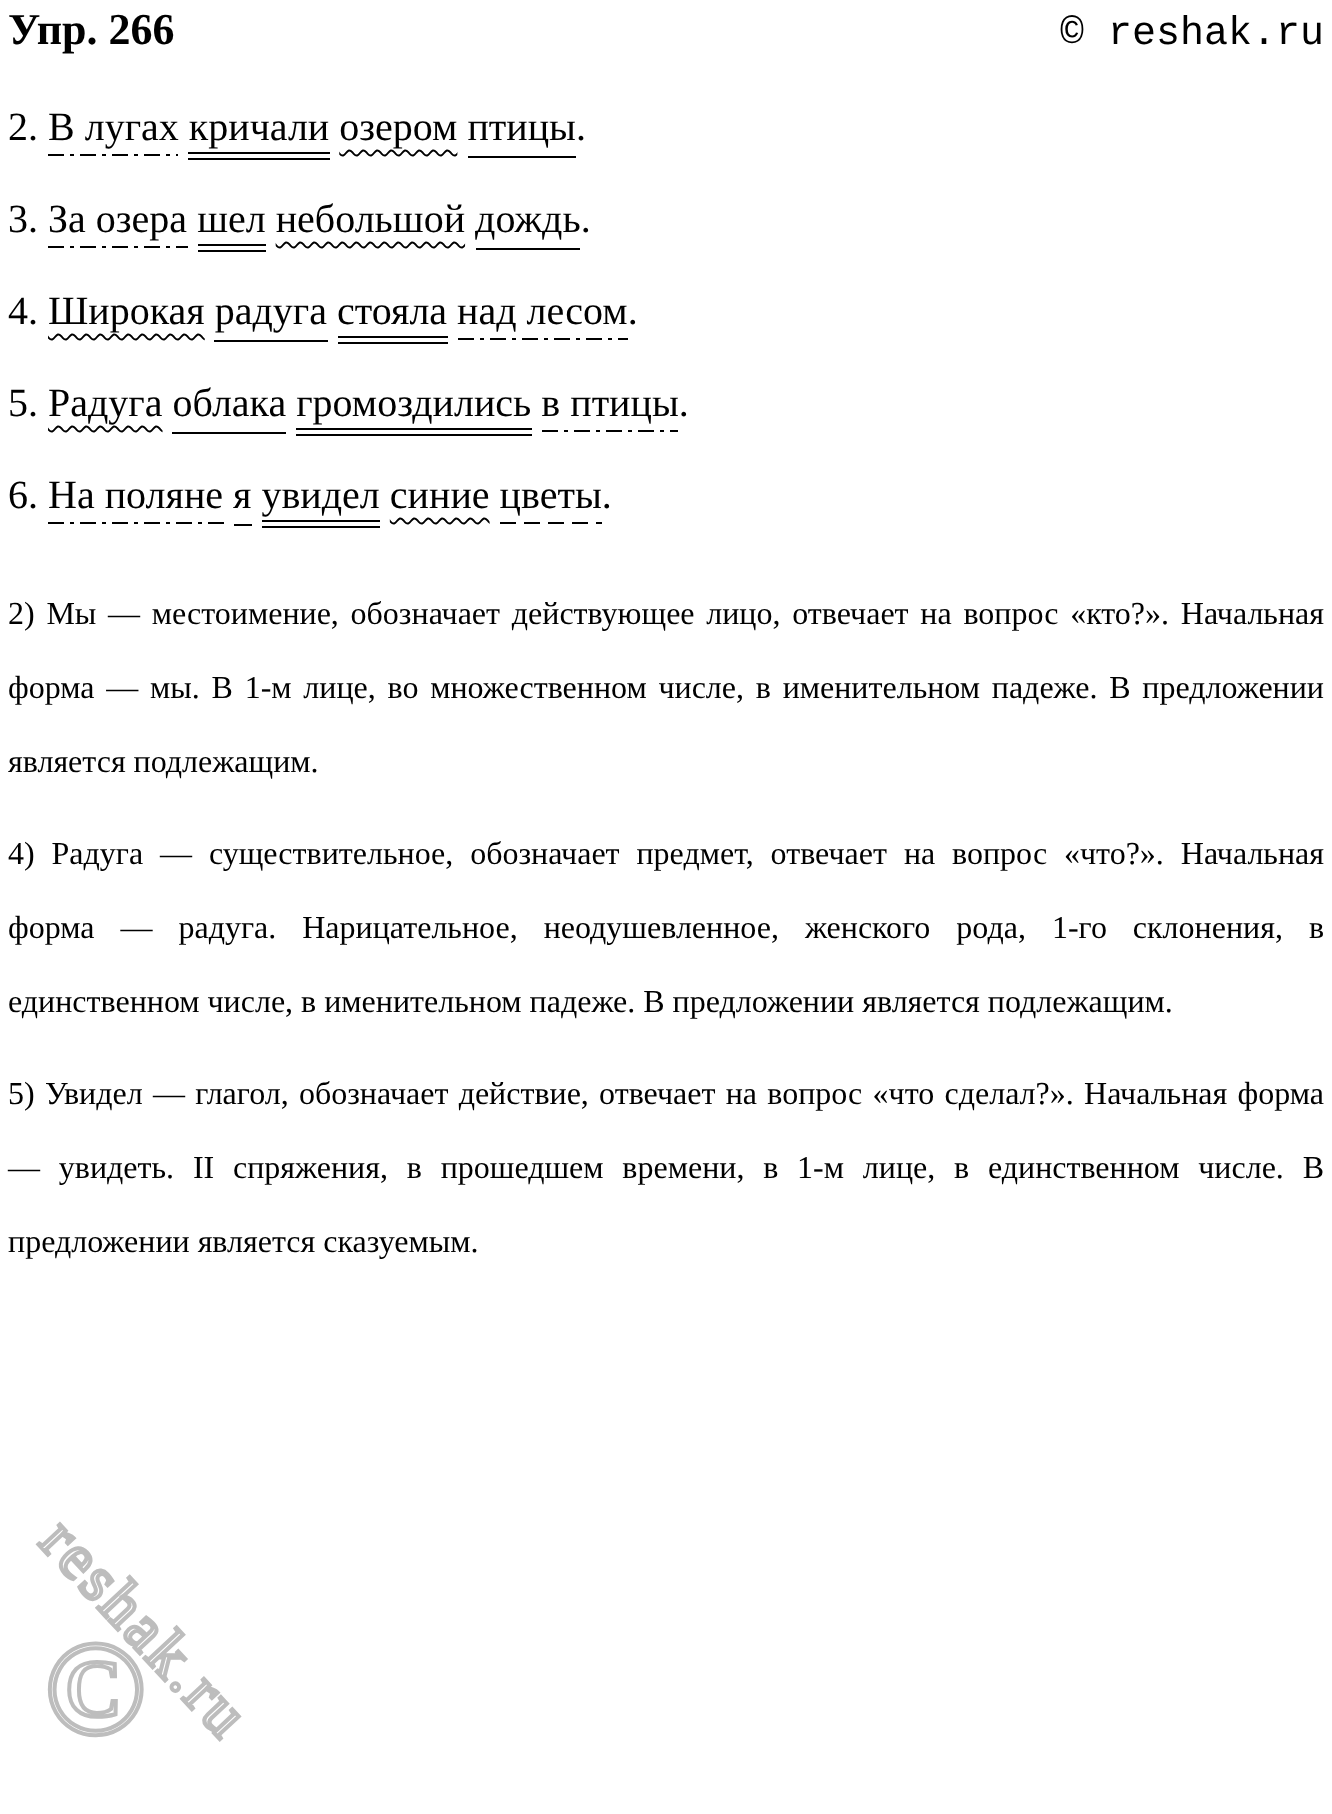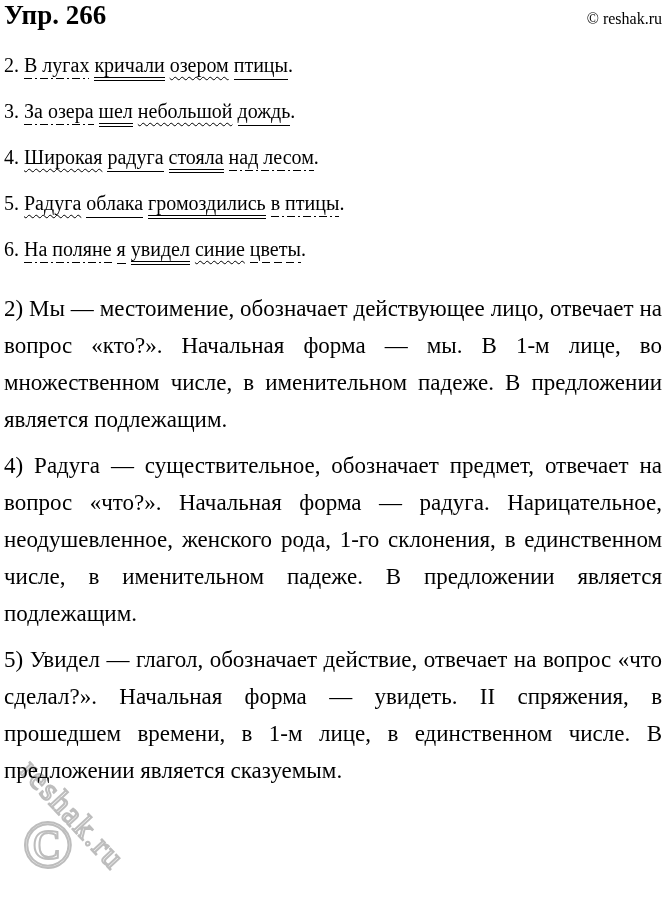--- a/index.html
+++ b/index.html
@@ -59,24 +59,25 @@
     z-index: 1;
   }
   .header-row {
     display: flex;
     justify-content: space-between;
     align-items: baseline;
     line-height: 26px;
   }
   .exercise-title {
     font-weight: bold;
-    font-size: 27px;
+    font-size: 22px;
   }
   .site-copyright {
-    font-size: 16px;
+    font-size: 20px;
+    font-family: Liberation Mono, monospace;
   }
 
   .sentences {
     margin-top: 20px;
   }
   .sentence-line {
     font-size: 20px;
     line-height: 26px;
     margin-bottom: 20px;
     white-space: nowrap;
@@ -110,21 +111,21 @@
     text-decoration-line: underline;
     text-decoration-style: wavy;
     text-decoration-thickness: 1.2px;
     text-underline-offset: 4px;
   }
 
   .paragraphs {
     margin-top: 28px;
   }
   .analysis-paragraph {
-    font-size: 23px;
+    font-size: 16px;
     line-height: 37px;
     margin: 0 0 9px 0;
     text-align: justify;
     text-align-last: left;
   }
 </style>
 </head>
 <body>
 
 <div class="page">

